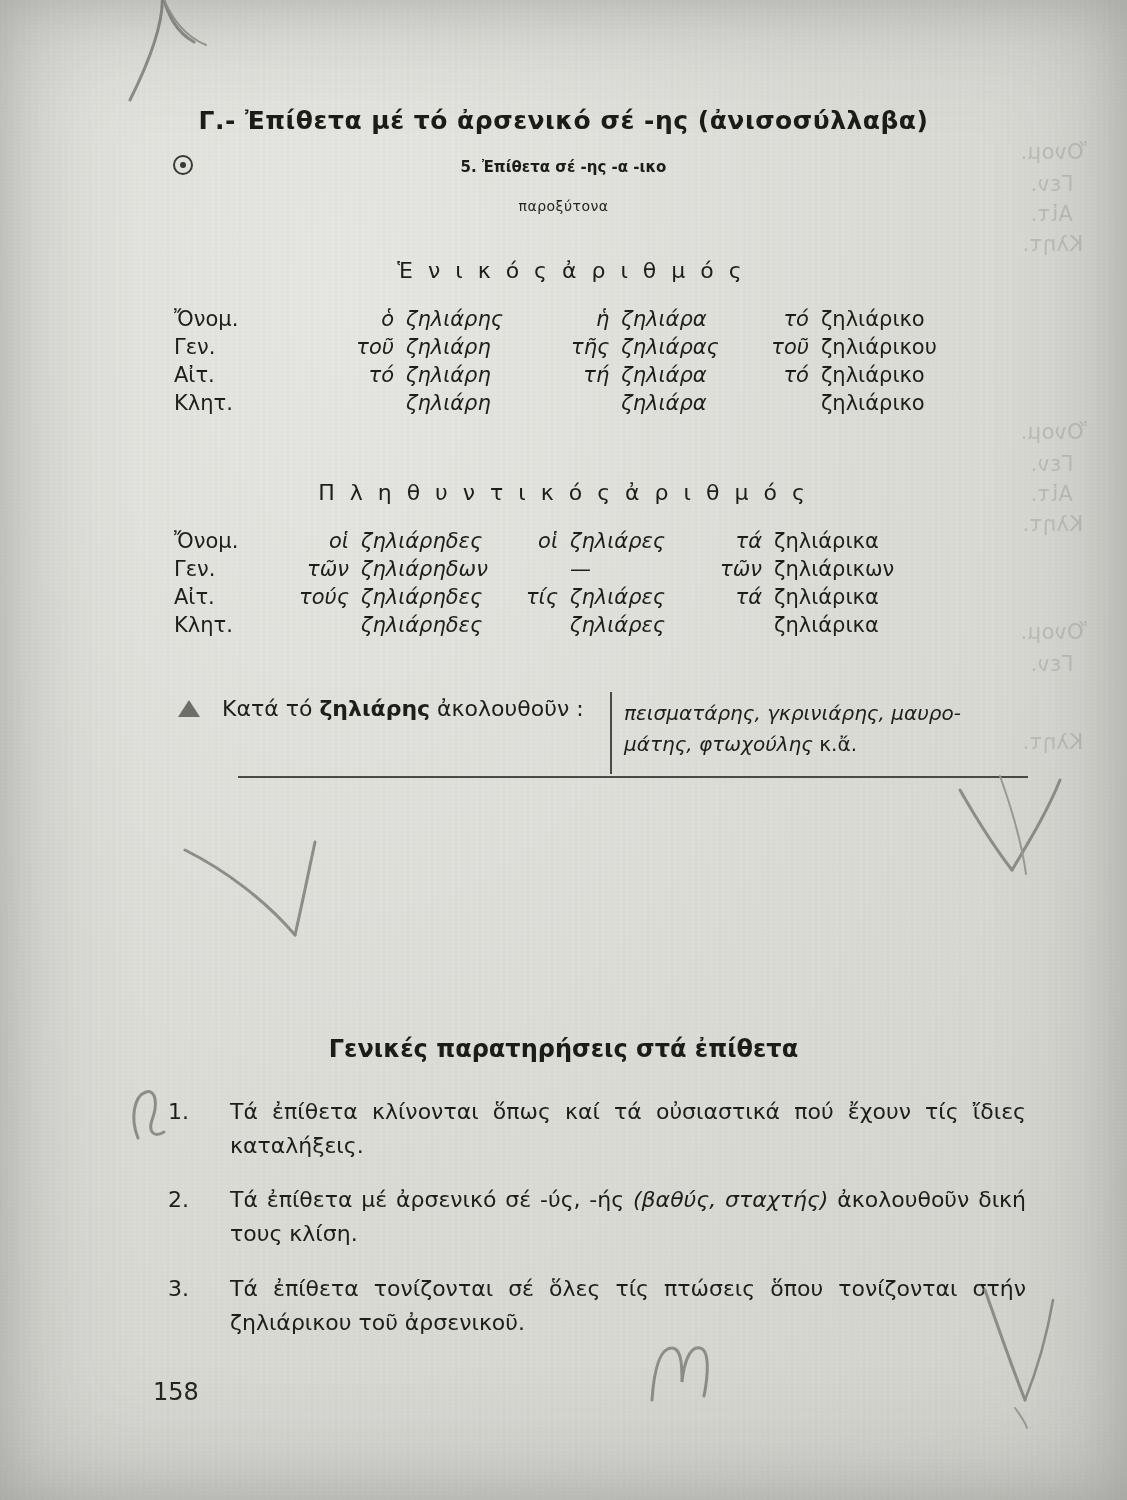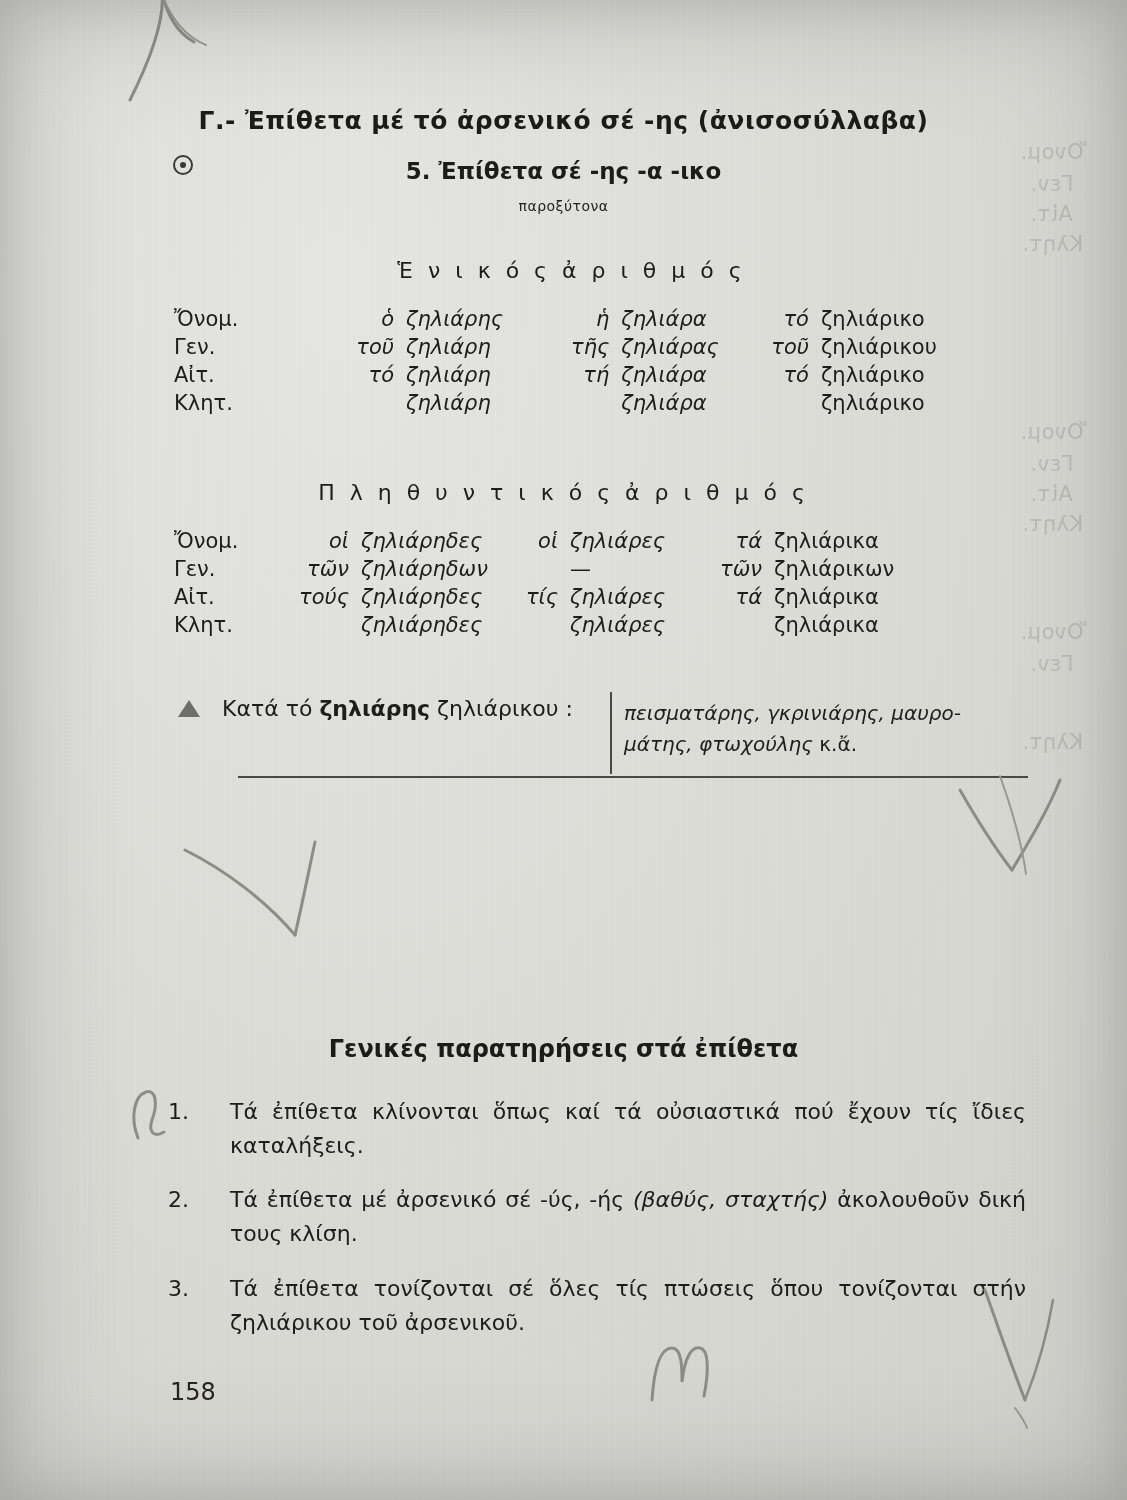--- a/index.html
+++ b/index.html
@@ -83,21 +83,21 @@
     width: 6px; height: 6px;
     background: #3a3a34;
     border-radius: 50%;
   }
 
   .subtitle {
     position: absolute;
     left: 0; right: 0;
     top: 158px;
     text-align: center;
-    font-size: 23px;
+    font-size: 15px;
     font-weight: 700;
     color: #1c1c18;
   }
   .subtitle2 {
     position: absolute;
     left: 0; right: 0;
     top: 198px;
     text-align: center;
     font-size: 14px;
     font-weight: 400;
@@ -213,21 +213,21 @@
     text-align: justify;
   }
   .item .it { font-style: italic; }
 
   #item1 { left: 168px; top: 1095px; width: 858px; }
   #item2 { left: 168px; top: 1183px; width: 858px; }
   #item3 { left: 168px; top: 1272px; width: 858px; }
 
   .pagenum {
     position: absolute;
-    left: 170px;
+    left: 153px;
     top: 1378px;
     font-size: 24px;
     color: #26261f;
   }
 
   
   .scribble {
     position: absolute;
     pointer-events: none;
   }
@@ -342,21 +342,21 @@
           <td class="art2"></td>
           <td class="wordf">ζηλιάρες</td>
           <td class="art3"></td>
           <td class="wordn">ζηλιάρικα</td>
         </tr>
       </tbody>
     </table>
 
     <div class="note-tri"></div>
     <div class="note-label">
-      <span>Κατά τό </span><b>ζηλιάρης</b><span> ζηλιάρικου :</span>
+      <span>Κατά τό </span><b>ζηλιάρης</b><span> ἀκολουθοῦν :</span>
     </div>
     <div class="note-div"></div>
     <div class="note-body">
       <span>πεισματάρης,   γκρινιάρης,   μαυρο-</span><br>
       <span>μάτης, φτωχούλης </span><span class="plain">κ.ἄ.</span>
     </div>
     <div class="hr"></div>
 
     <div class="genhead">Γενικές παρατηρήσεις στά ἐπίθετα</div>
 

